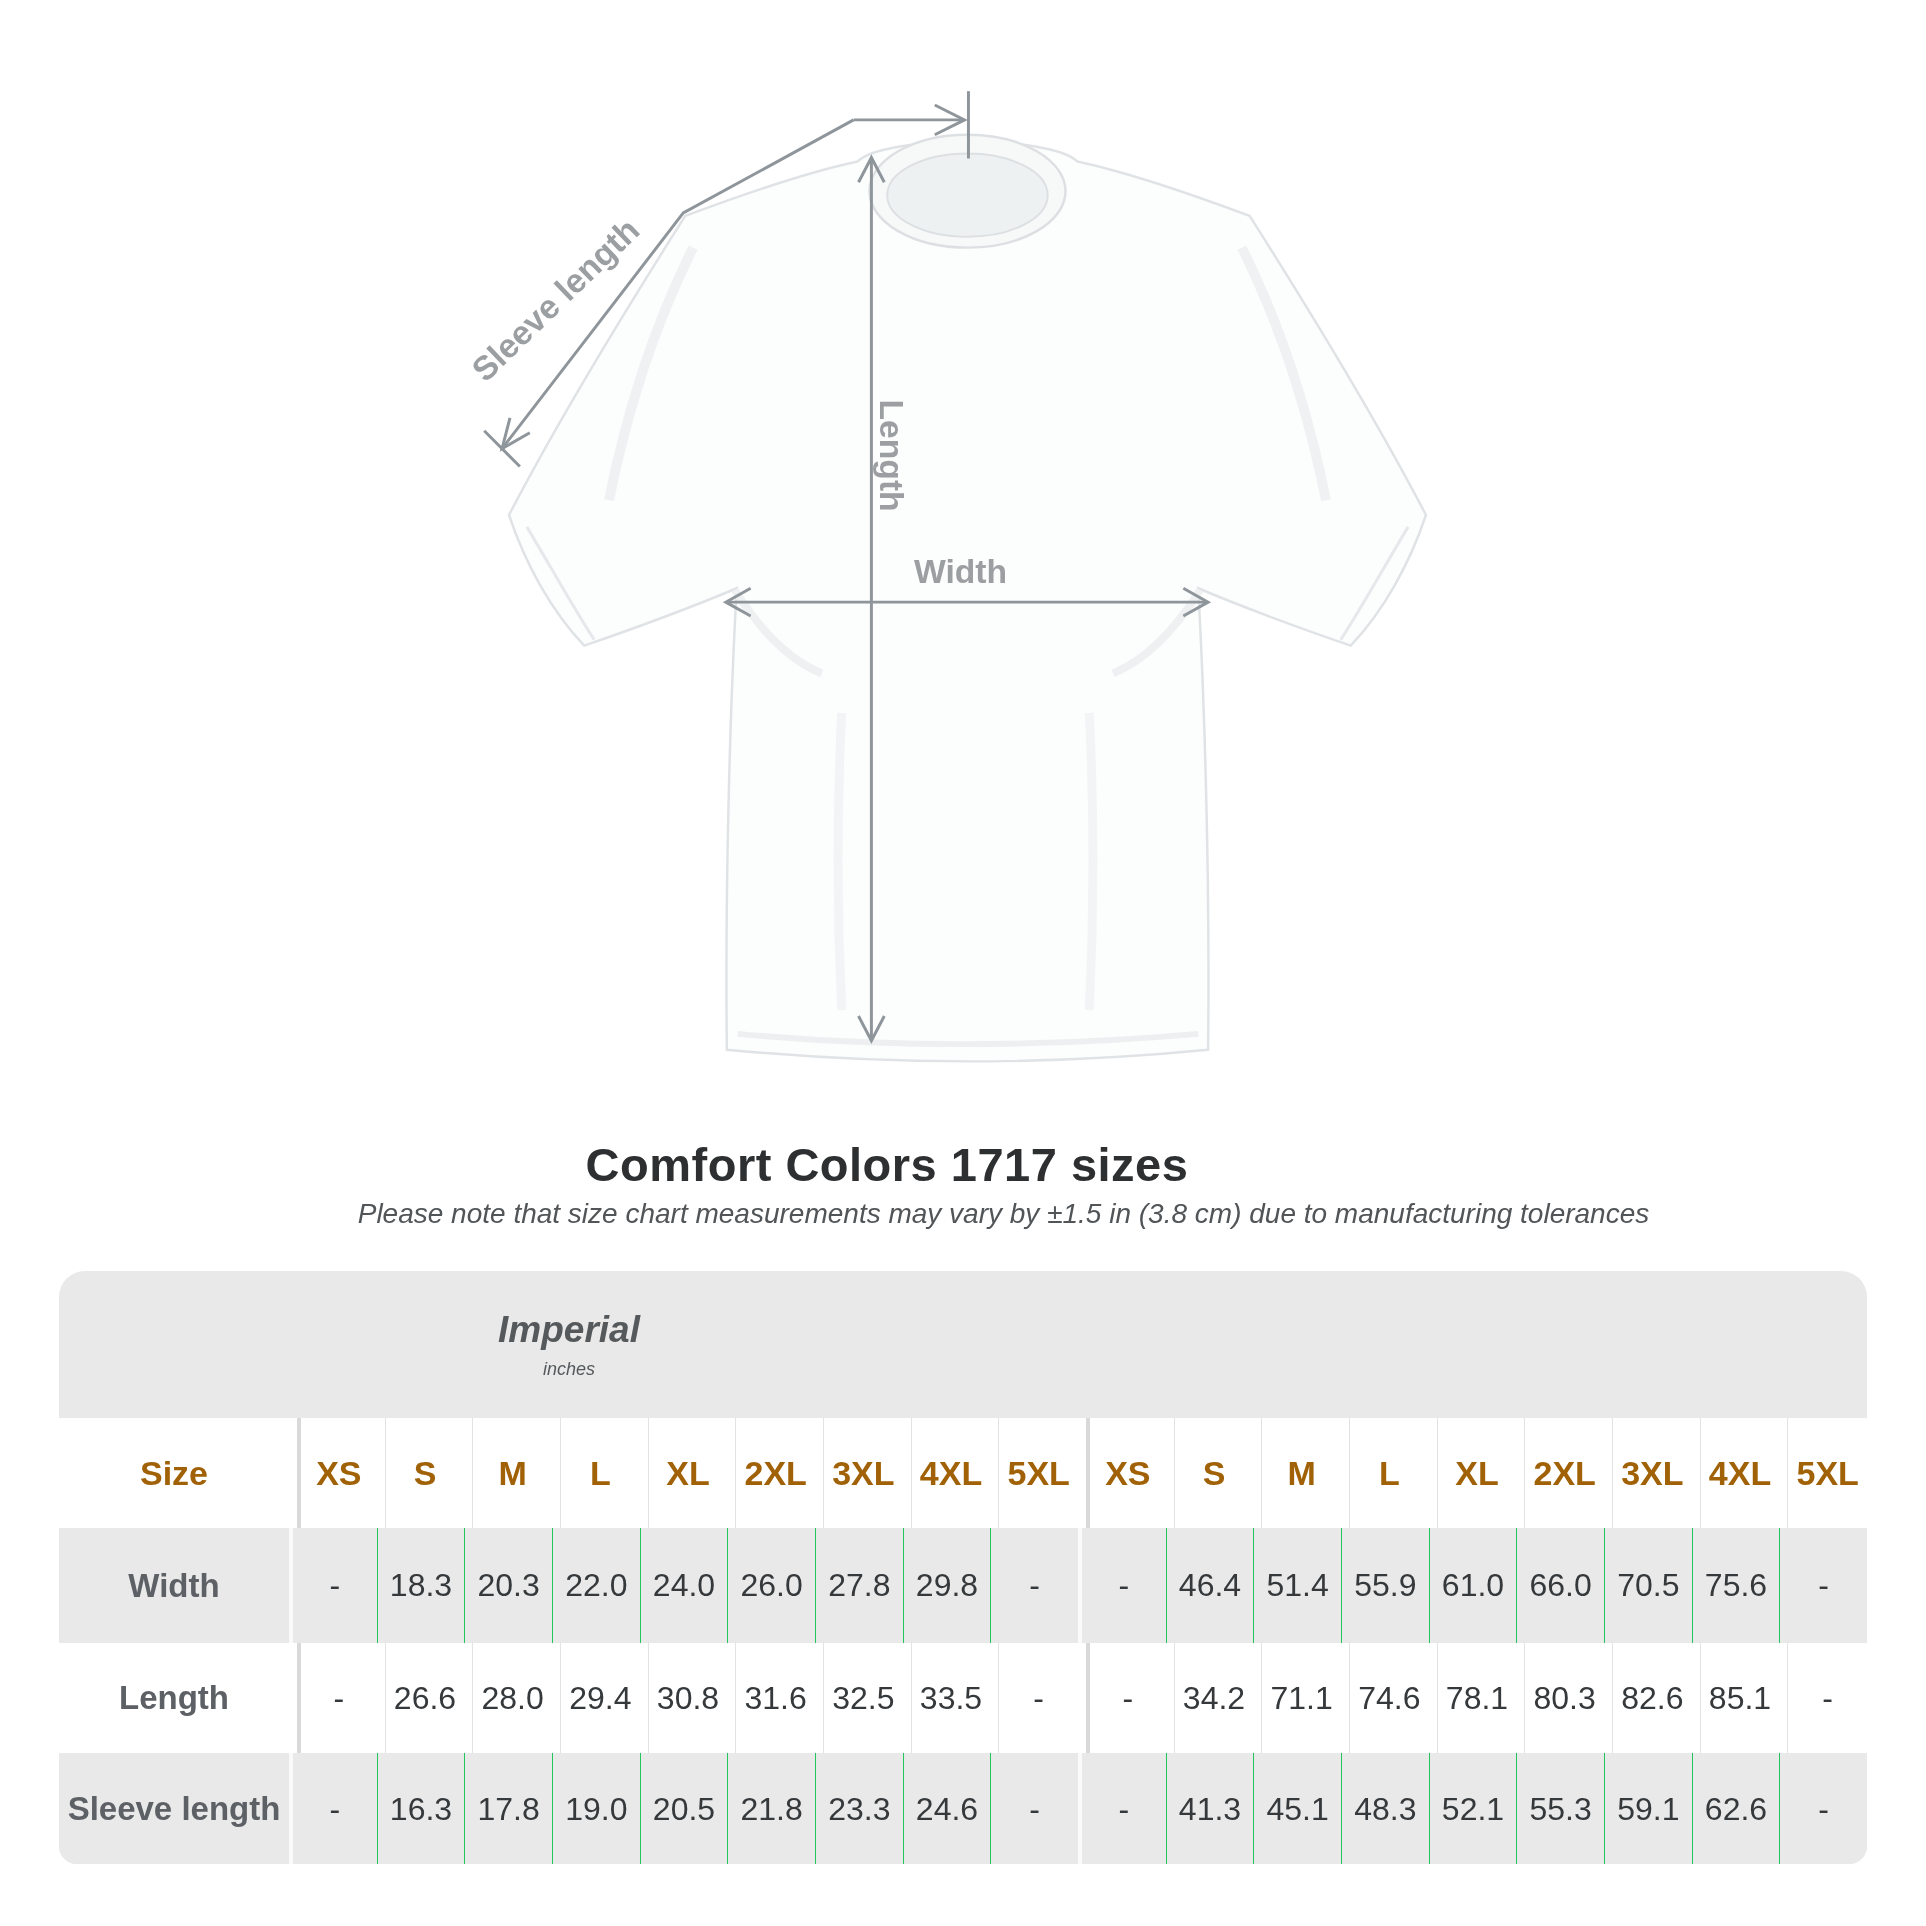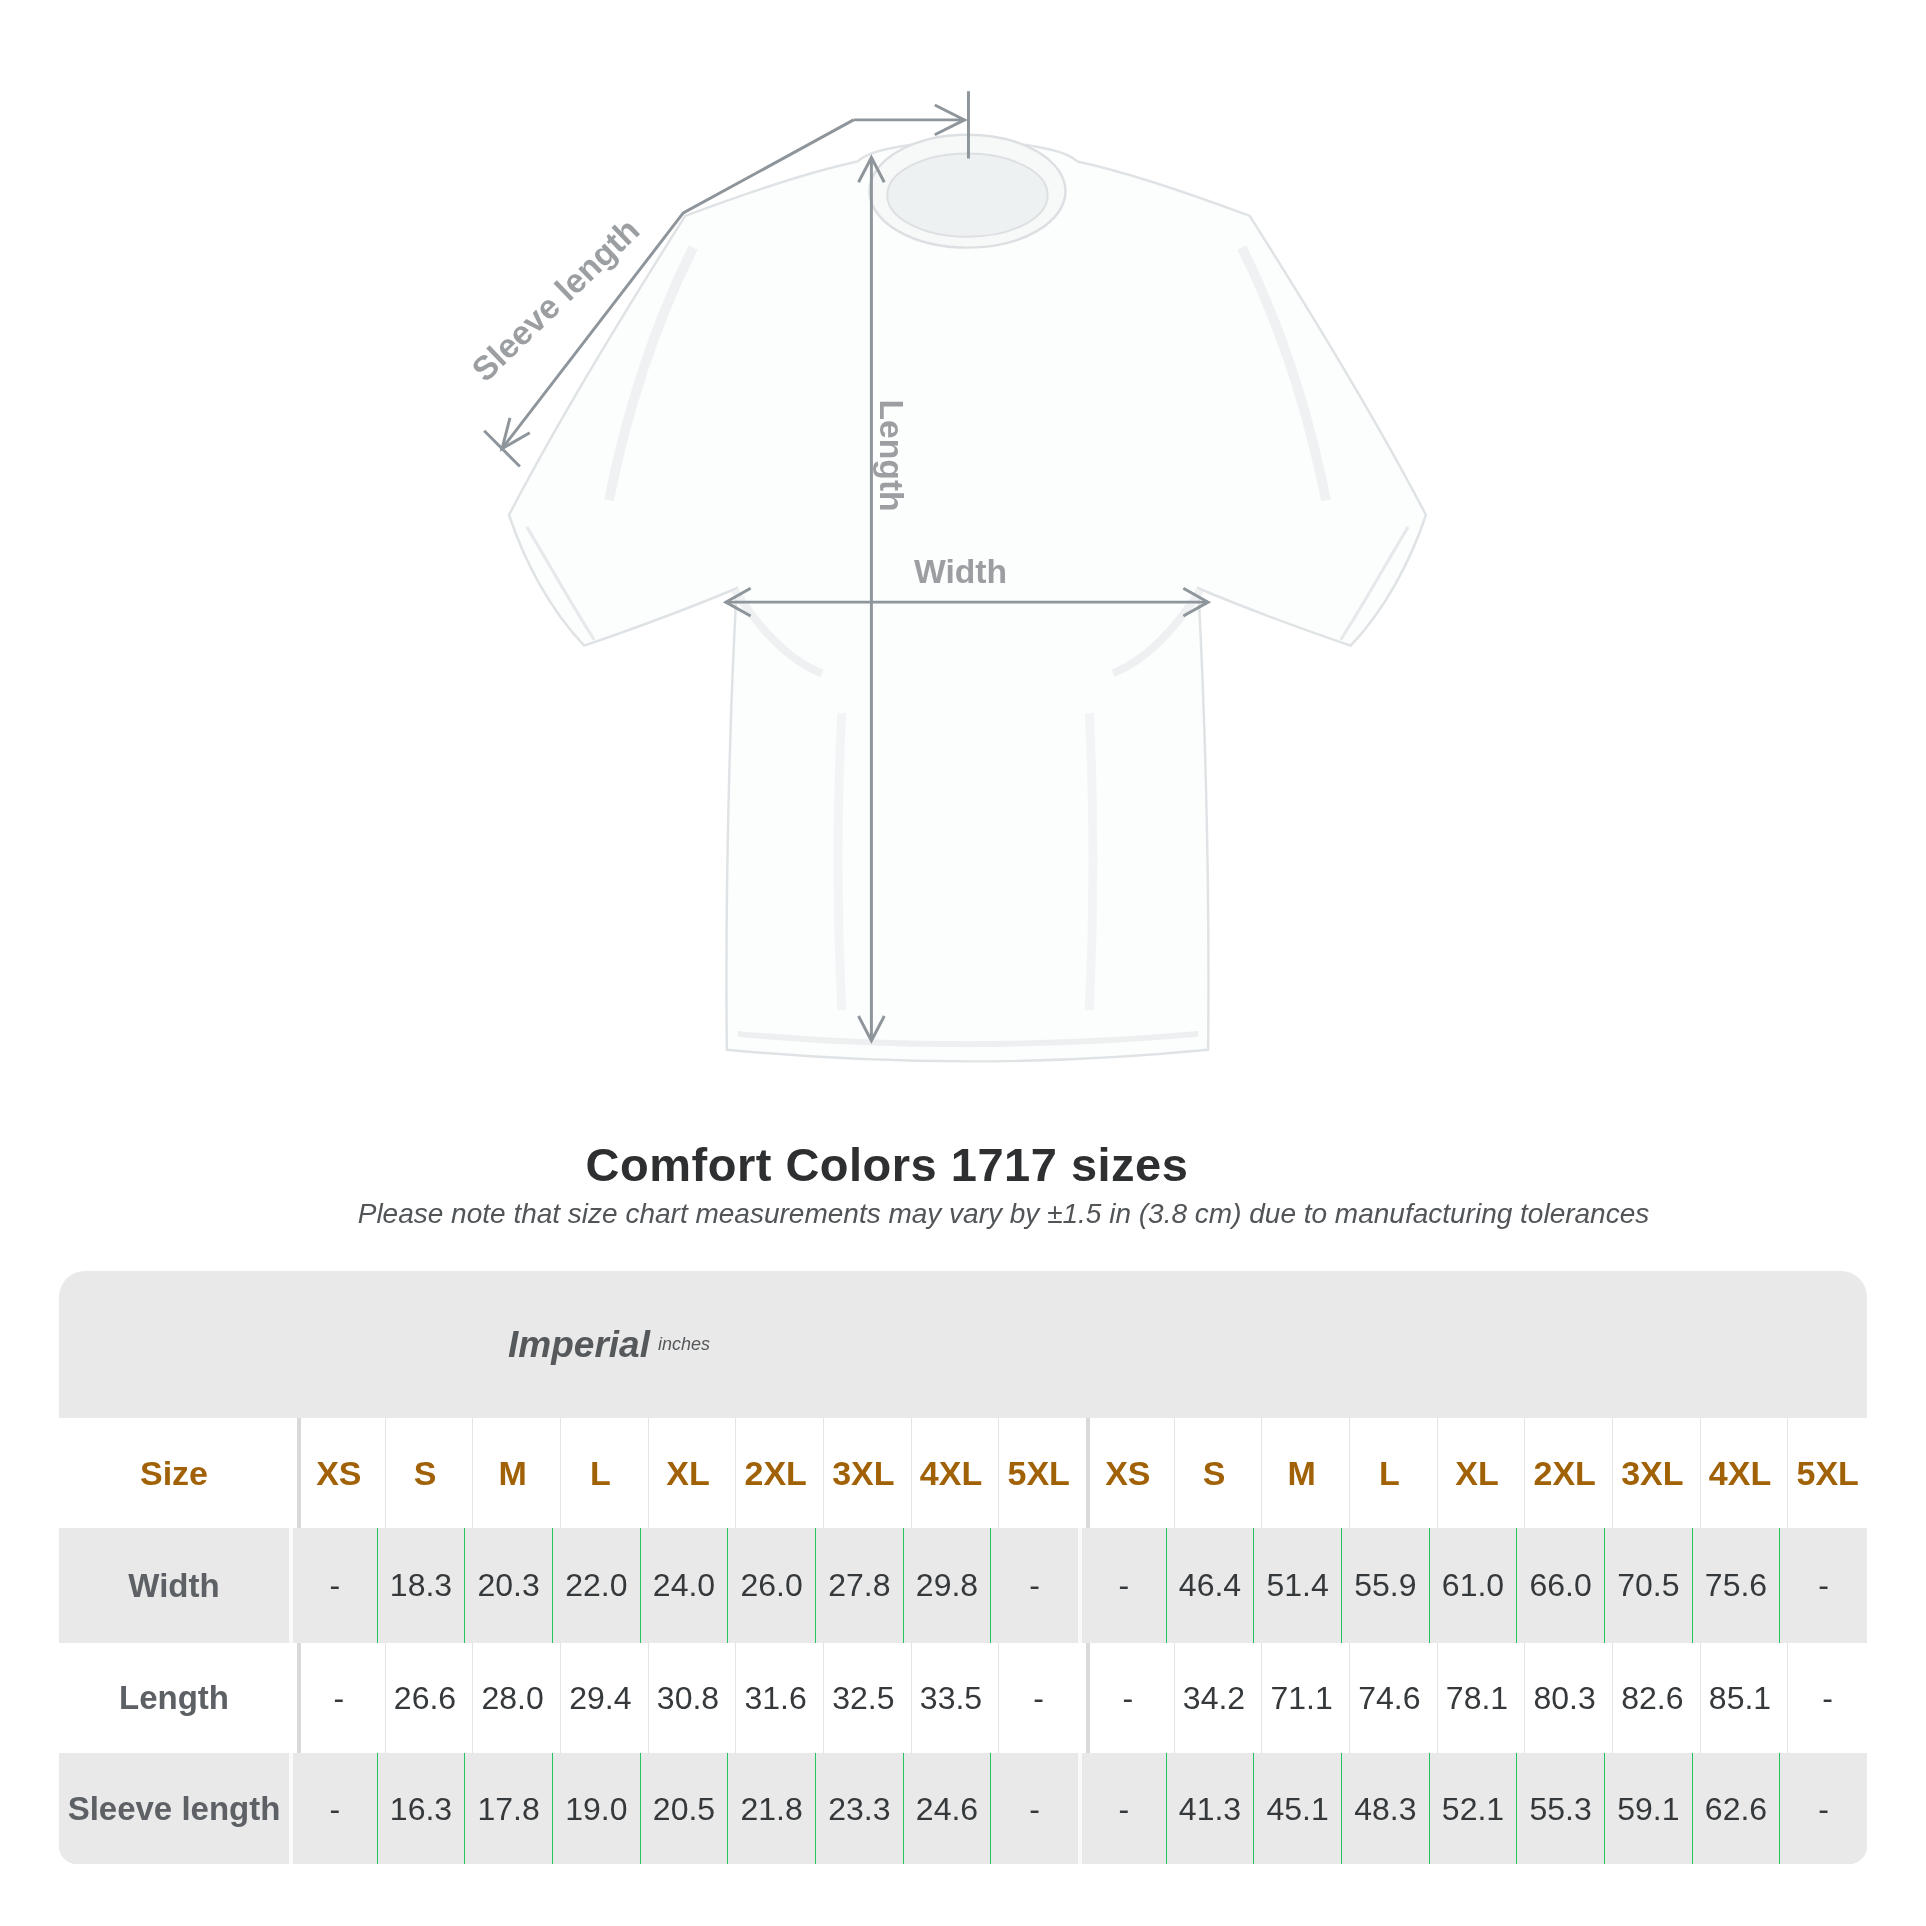--- a/index.html
+++ b/index.html
@@ -14,21 +14,21 @@
   
   .chart-title{position:absolute;top:1137px;left:0;width:1774px;text-align:center;
     font-size:47px;font-weight:bold;color:#2d2f31;letter-spacing:0.5px;}
   .chart-subtitle{position:absolute;top:1198px;left:0;width:1927px;text-align:center;
     font-style:italic;font-size:28px;color:#515558;padding-left:40px;}
 
   
   .size-table{position:absolute;left:59px;top:1271px;width:1808px;height:593px;
     background:#e9e9e9;border-radius:26px 26px 18px 18px;overflow:hidden;}
   .group-header{display:flex;height:147px;}
-  .ghead{display:flex;flex-direction:row;align-items:center;justify-content:center;gap:8px;color:#55595c;margin-left:40px;}
+  .ghead{display:flex;flex-direction:column;align-items:center;justify-content:center;gap:8px;color:#55595c;}
   .ghead .gname{font-size:37px;font-weight:bold;font-style:italic;}
   .ghead .gunit{font-size:18px;font-style:italic;}
   .ghead.imperial{width:1020px;}
   .ghead.metric{width:788px;}
 
   .trow{display:grid;grid-template-columns:230px repeat(18,1fr);}
   .trow .cell{display:flex;align-items:center;justify-content:center;box-sizing:border-box;}
   .trow.r-size{height:110px;background:#ffffff;}
   .trow.r-width{height:115px;background:#e9e9e9;}
   .trow.r-length{height:110px;background:#ffffff;}

